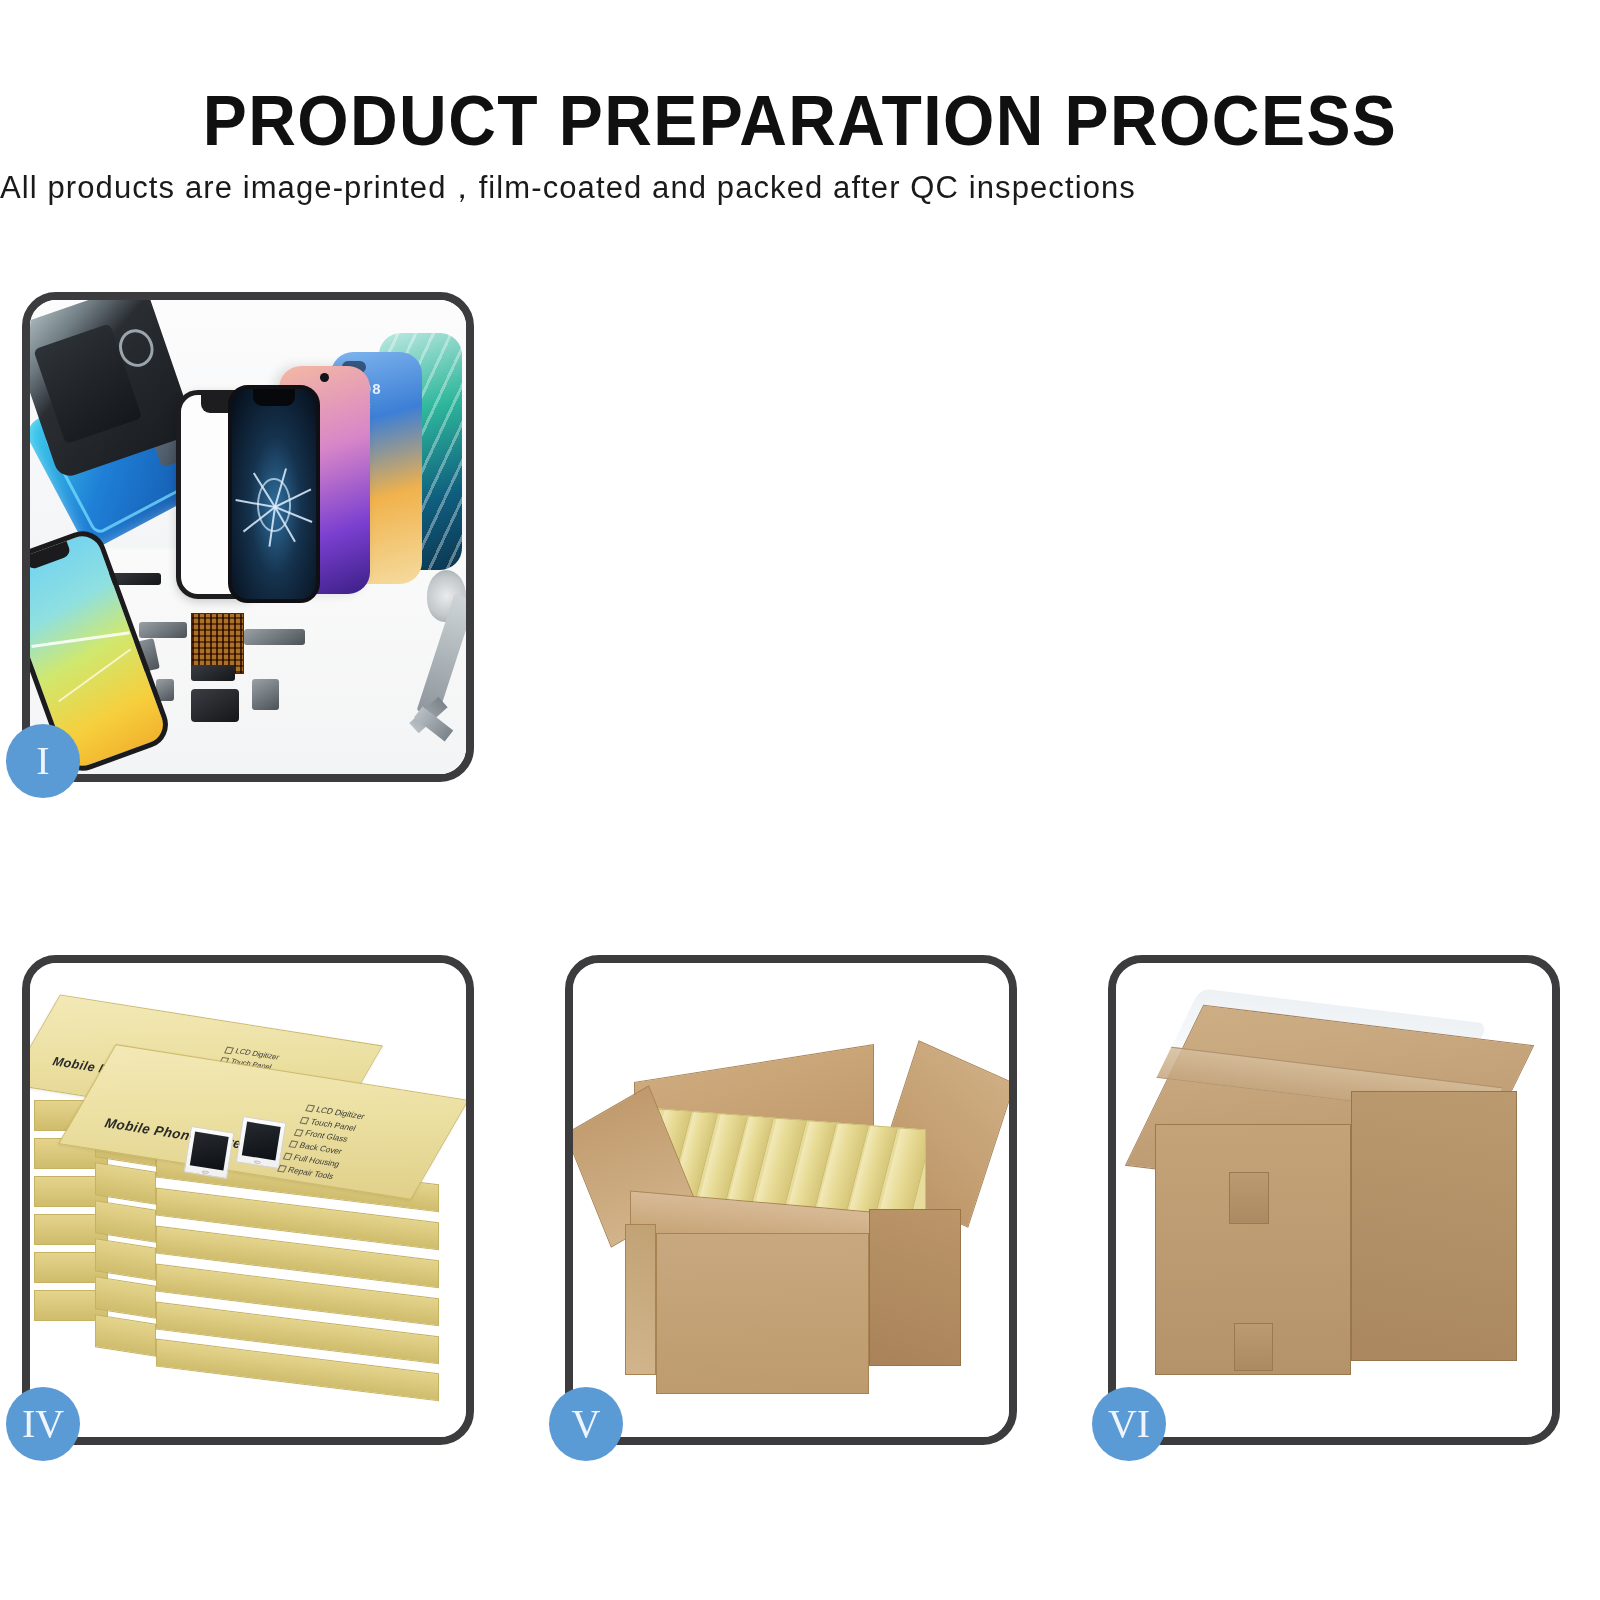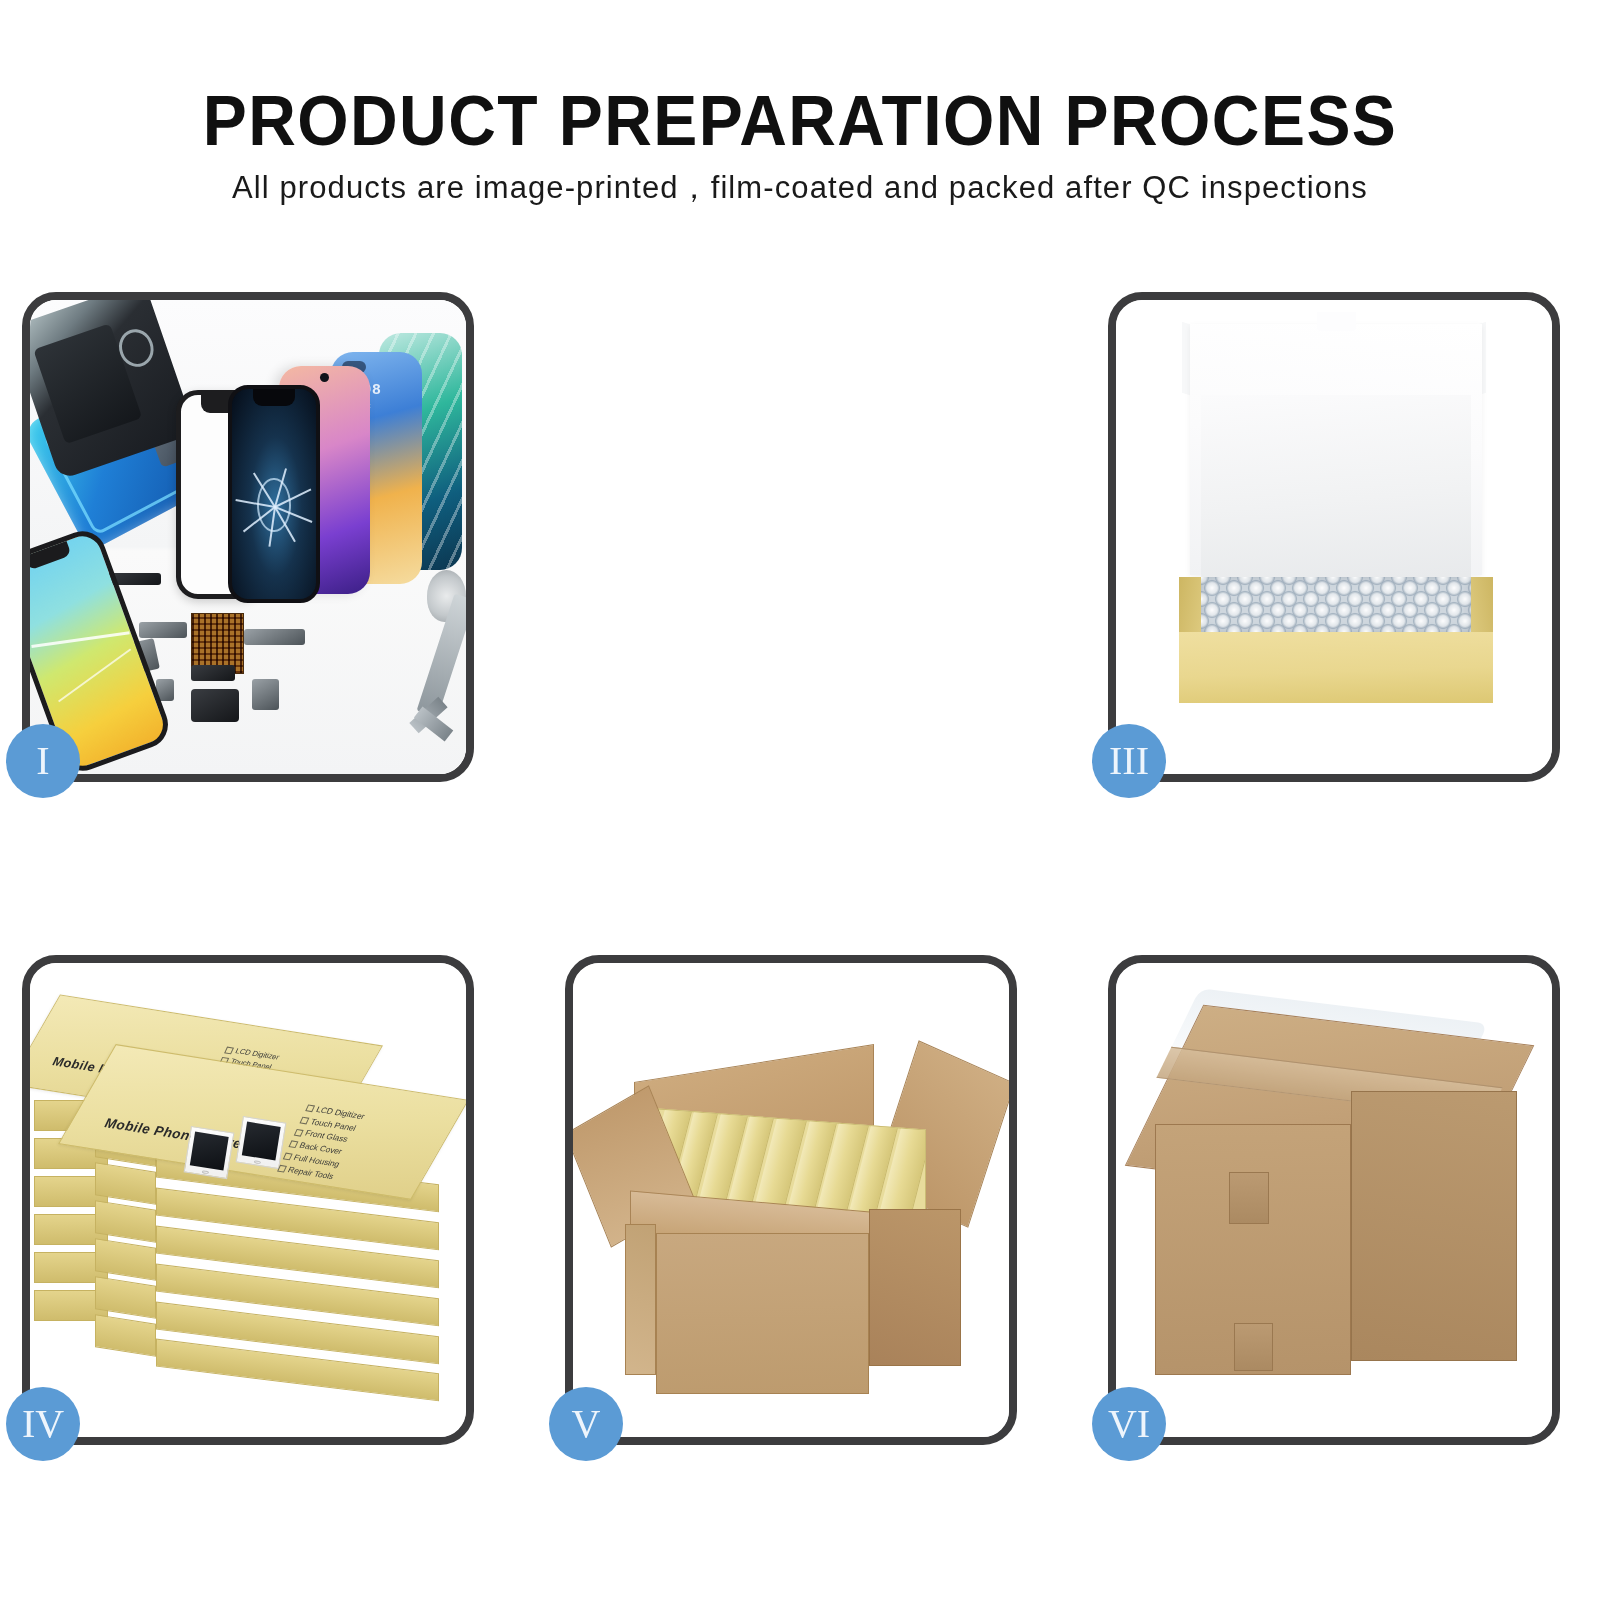--- a/index.html
+++ b/index.html
@@ -20,21 +20,21 @@
     font-size:71px;
     font-weight:700;
     letter-spacing:1.5px;
     line-height:1;
     transform:scaleX(0.93);
     color:#101010;
     white-space:nowrap;
   }
   #page-subtitle {
     position:absolute; left:0; top:172px; width:1600px;
-    text-align:center;
+    text-align:left;
     font-size:31px;
     font-weight:400;
     letter-spacing:1.1px;
     line-height:1;
     color:#1a1a1a;
     white-space:nowrap;
   }
 
   
   #grid { position:absolute; left:0; top:0; width:1600px; height:1600px; }
@@ -529,36 +529,20 @@
 
       <div class="cottonbud"></div>
       <div class="tweezer"></div>
       <div class="tweezer2"></div>
       <div class="tweezer3"></div>
     </div>
     <div class="badge" style="left:-24px; bottom:-24px;">I</div>
   </div>
 
 
-  <div class="panel" style="left:1108px; top:292px; width:452px; height:490px;">
-    <div class="panel-inner">
-      <div class="m3-lid-earL"></div>
-      <div class="m3-lid-earR"></div>
-      <div class="m3-lid"></div>
-      <div class="m3-lid-tab"></div>
-      <div class="m3-inner"></div>
-      <div class="m3-content">
-        <div class="bubbles"></div>
-      </div>
-      <div class="m3-sideL"></div>
-      <div class="m3-sideR"></div>
-      <div class="m3-front"></div>
-    </div>
-    <div class="badge" style="left:-24px; bottom:-24px;">III</div>
-  </div>
 
   <div class="panel" style="left:22px; top:955px; width:452px; height:490px;">
     <div class="panel-inner">
       <div class="stack">
 
         <div class="ybox-edge" style="left:1%;  top:29%; width:17%; height:6.5%;"></div>
         <div class="ybox-edge" style="left:1%;  top:37%; width:17%; height:6.5%;"></div>
         <div class="ybox-edge" style="left:1%;  top:45%; width:17%; height:6.5%;"></div>
         <div class="ybox-edge" style="left:1%;  top:53%; width:17%; height:6.5%;"></div>
         <div class="ybox-edge" style="left:1%;  top:61%; width:17%; height:6.5%;"></div>

